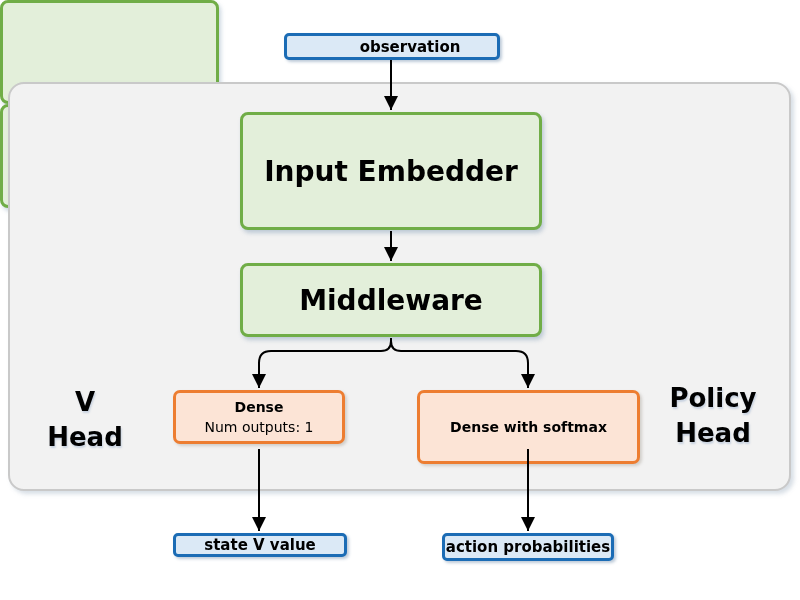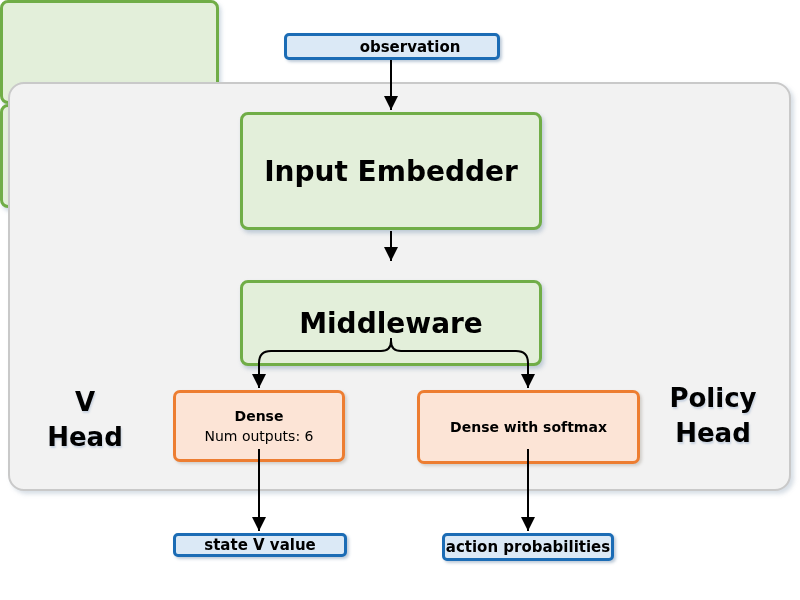--- a/index.html
+++ b/index.html
@@ -60,23 +60,23 @@
   .orange-node .title{font-weight:bold;}
   .head-label{
     position:absolute;text-align:center;
     font-weight:bold;font-size:26px;line-height:35px;
     text-shadow:1px 2px 2px rgba(120,150,190,0.35);
   }
   .arrows{position:absolute;left:0;top:0;pointer-events:none;}
 
   #node-observation{left:284px;top:33px;width:216px;height:27px;padding-left:36px;}
   #node-input-embedder{left:240px;top:112px;width:302px;height:118px;}
-  #node-middleware{left:240px;top:280px;width:302px;height:86px;}
+  #node-middleware{left:240px;top:263px;width:302px;height:74px;}
   #branch-v{left:151px;top:363px;width:219px;height:104px;}
-  #node-dense{left:173px;top:390px;width:172px;height:72px;}
+  #node-dense{left:173px;top:390px;width:172px;height:54px;}
   #branch-policy{left:399px;top:363px;width:256px;height:104px;}
   #node-dense-softmax{left:417px;top:390px;width:223px;height:74px;}
   #label-v-head{left:35px;top:385px;width:100px;}
   #label-policy-head{left:652px;top:381px;width:122px;}
   #node-state-v-value{left:173px;top:533px;width:174px;height:24px;}
   #node-action-probabilities{left:442px;top:533px;width:172px;height:28px;}
 </style>
 </head>
 <body>
 
@@ -92,21 +92,21 @@
     <span>Input Embedder</span>
   </div>
 
   <div class="node green-node" id="node-middleware">
     <span>Middleware</span>
   </div>
 
   <div class="green-branch" id="branch-v"></div>
   <div class="node orange-node" id="node-dense">
     <span class="title">Dense</span>
-    <span>Num outputs: 6</span>
+    <span>Num outputs: 1</span>
   </div>
 
   <div class="green-branch" id="branch-policy"></div>
   <div class="node orange-node" id="node-dense-softmax">
     <span class="title">Dense with softmax</span>
   </div>
 
   <div class="head-label" id="label-v-head">
     <div>V</div>
     <div>Head</div>

